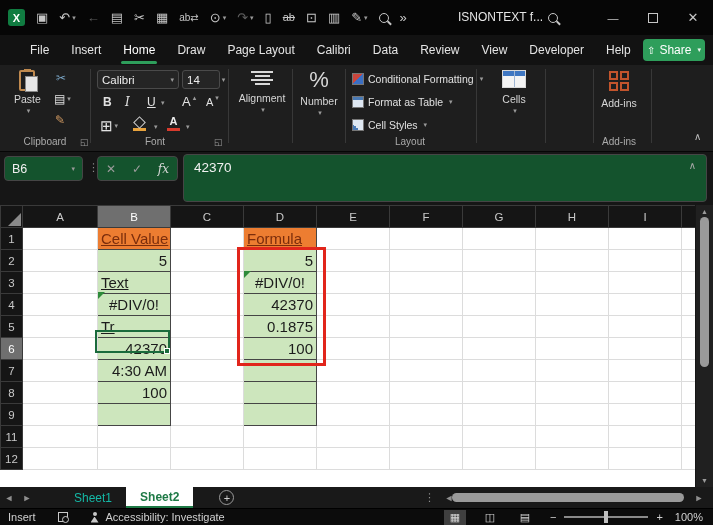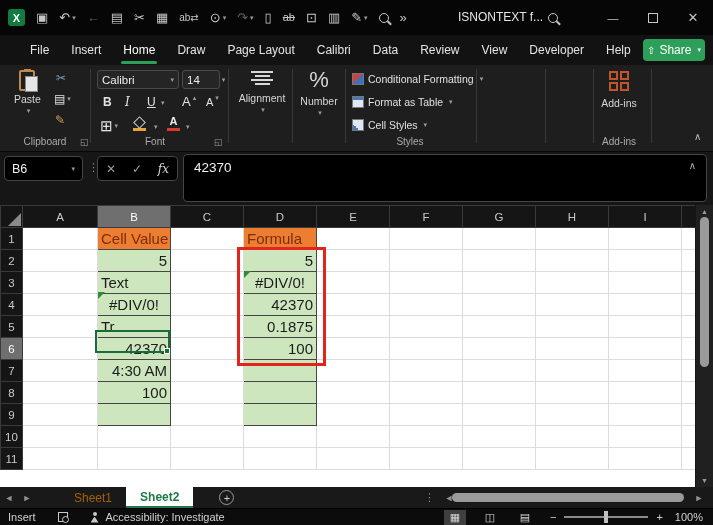--- a/index.html
+++ b/index.html
@@ -58,52 +58,52 @@
   .cells-ic { width:24px; height:18px; border:1px solid #d9d9d9; background:linear-gradient(#3f77c2 34%, #f4f4f4 34%); position:relative; }
   .cells-ic::after { content:""; position:absolute; left:50%; top:0; bottom:0; width:1px; background:#9fb6d4; }
   .mag-lg { width:14px; height:14px; border:2px solid #d0d0d0; border-radius:50%; position:relative; display:inline-block; }
   .mag-lg::after { content:""; position:absolute; width:7px; height:2px; background:#d0d0d0; transform:rotate(45deg); right:-5px; bottom:-3px; }
   .addins-ic { display:grid; grid-template-columns:9px 9px; grid-template-rows:9px 9px; gap:2px; }
   .addins-ic i { border:2px solid #c2542c; display:block; }
   .bucket { width:9px; height:9px; border:1.5px solid #cfcfcf; transform:rotate(45deg); display:inline-block; }
 
   
   #fbar { position:absolute; left:0; top:152px; width:713px; height:53px; background:#161616; }
-  .fbox { position:absolute; background:#000000; border:1px solid #454545; border-radius:4px; }
+  .fbox { position:absolute; background:#14532d; border:1px solid #454545; border-radius:4px; }
   #namebox { left:4px; top:4px; width:79px; height:25px; display:flex; align-items:center; justify-content:space-between; padding:0 7px; font-size:12.5px; color:#f0f0f0; }
   #fxgroup { left:97px; top:4px; width:81px; height:25px; display:flex; align-items:center; justify-content:space-around; font-size:12px; color:#9c9c9c; }
   .fx-it { font-family:"DejaVu Serif", serif; font-style:italic; color:#d8d8d8; }
   #finput { left:183px; top:2px; width:524px; height:48px; font-size:13.5px; color:#f2f2f2; padding:5px 10px; }
   #fcollapse { position:absolute; right:10px; top:5px; font-size:10px; color:#aaa; }
 
   
   #grid { position:absolute; left:0; top:205px; width:695px; height:282px; background:#fff; overflow:hidden; }
   table.sheet { border-collapse:collapse; table-layout:fixed; width:695px; }
   .sheet th { background:#151515; border:1px solid #3a3a3a; color:#c9c9c9; font-weight:normal; font-size:11.5px; text-align:center; height:22px; padding:0; }
   .sheet th.hl { background:#6f6f6f; color:#fff; }
   .sheet td { border:1px solid #dcdcdc; background:#fff; height:21px; padding:0 3px; font-size:15px; color:#1c1c1c; white-space:nowrap; overflow:hidden; }
   .sheet td.green { background:#cde6bd; border:1px solid #454545; }
   .sheet td.orange { background:#ED7D31; border:1px solid #454545; color:#7b2d0c; }
-  .ar { text-align:right; } .al { text-align:left; } .ac { text-align:center; }
+  .ar { text-align:right; } .al { text-align:left;text-decoration:underline; } .ac { text-align:center; }
   #corner { position:relative; }
   #corner .tri { position:absolute; right:1px; bottom:1px; width:0; height:0; border-left:13px solid transparent; border-bottom:13px solid #8a8a8a; }
   .overlay { position:absolute; pointer-events:none; }
   #red-rect { left:237px; top:42px; width:89px; height:119px; border:3px solid #E1251B; }
   #active-cell { left:95px; top:125px; width:75px; height:23px; border:2px solid #1A6B3C; }
   #fill-handle { left:164px; top:143px; width:6px; height:6px; background:#1A6B3C; border:1px solid #fff; }
   .err-tri { width:0; height:0; border-top:7px solid #2E8B3A; border-right:7px solid transparent; }
   
   #vscroll { position:absolute; left:696px; top:205px; width:17px; height:282px; background:#202020; display:flex; flex-direction:column; align-items:center; }
   #vthumb { position:absolute; left:4px; top:12px; width:9px; height:150px; background:#9a9a9a; border-radius:5px; }
   .sarrow { font-size:7px; color:#9a9a9a; line-height:1; }
 
   
   #sheetbar { position:absolute; left:0; top:487px; width:713px; height:21px; background:#191919; display:flex; align-items:center; font-size:12px; }
   .navarrow { color:#8f8f8f; font-size:9px; width:18px; text-align:center; }
-  .stab { height:21px; display:flex; align-items:center; padding:0 14px; color:#a16207; }
+  .stab { height:21px; display:flex; align-items:center; padding:0 14px; color:#14b8a6; }
   .stab.active { background:#fff; color:#1e7a46; font-weight:bold; border-bottom:2px solid #1e7a46; }
   .plus-circle { width:15px; height:15px; border:1px solid #9a9a9a; border-radius:50%; color:#cfcfcf; display:flex; align-items:center; justify-content:center; font-size:11px; margin-left:26px; }
   #hscroll-dots { position:absolute; left:424px; color:#8f8f8f; font-size:11px; }
   #hs-left { position:absolute; left:440px; }
   #hs-track { position:absolute; left:452px; top:6px; width:234px; height:9px; }
   #hs-thumb { width:232px; height:9px; background:#9a9a9a; border-radius:5px; }
   #hs-right { position:absolute; left:690px; }
 
   
   #statusbar { position:absolute; left:0; top:508px; width:713px; height:17px; background:#0c0c0c; border-top:1px solid #000; display:flex; align-items:center; font-size:11px; color:#d0d0d0; }
@@ -272,23 +272,28 @@
     <div class="styleitem" style="left:352px; top:31px;">
       <span class="sic fat"></span>
       <span>Format as Table</span>
       <span class="chev">▾</span>
     </div>
     <div class="styleitem" style="left:352px; top:54px;">
       <span class="sic cs"></span>
       <span>Cell Styles</span>
       <span class="chev">▾</span>
     </div>
-    <span class="grouplabel" style="left:375px; width:70px;">Styles</span>
+    <span class="grouplabel" style="left:375px; width:70px;">Layout</span>
     <div class="vsep" style="left:476px;"></div>
 
+    <div class="bigbtn" style="left:492px; top:5px; width:44px;">
+      <span class="cells-ic"></span>
+      <span style="margin-top:3px;">Cells</span>
+      <span class="chev">▾</span>
+    </div>
     <div class="vsep" style="left:545px;"></div>
 
     <div class="vsep" style="left:593px;"></div>
 
     <div class="bigbtn" style="left:597px; top:6px; width:44px;">
       <span class="addins-ic">
           <i></i>
           <i></i>
           <i></i>
           <i></i>
@@ -459,34 +464,34 @@
         <td></td>
         <td class="green"></td>
         <td></td>
             <td></td>
             <td></td>
             <td></td>
             <td></td>
             <td></td>
       </tr>
       <tr>
-        <th>10</th>
-        <td></td>
-            <td></td>
-            <td></td>
-            <td></td>
-            <td></td>
-            <td></td>
-            <td></td>
-            <td></td>
-            <td></td>
-            <td></td>
-      </tr>
-      <tr>
         <th>11</th>
+        <td></td>
+            <td></td>
+            <td></td>
+            <td></td>
+            <td></td>
+            <td></td>
+            <td></td>
+            <td></td>
+            <td></td>
+            <td></td>
+      </tr>
+      <tr>
+        <th>12</th>
         <td></td>
             <td></td>
             <td></td>
             <td></td>
             <td></td>
             <td></td>
             <td></td>
             <td></td>
             <td></td>
             <td></td>

